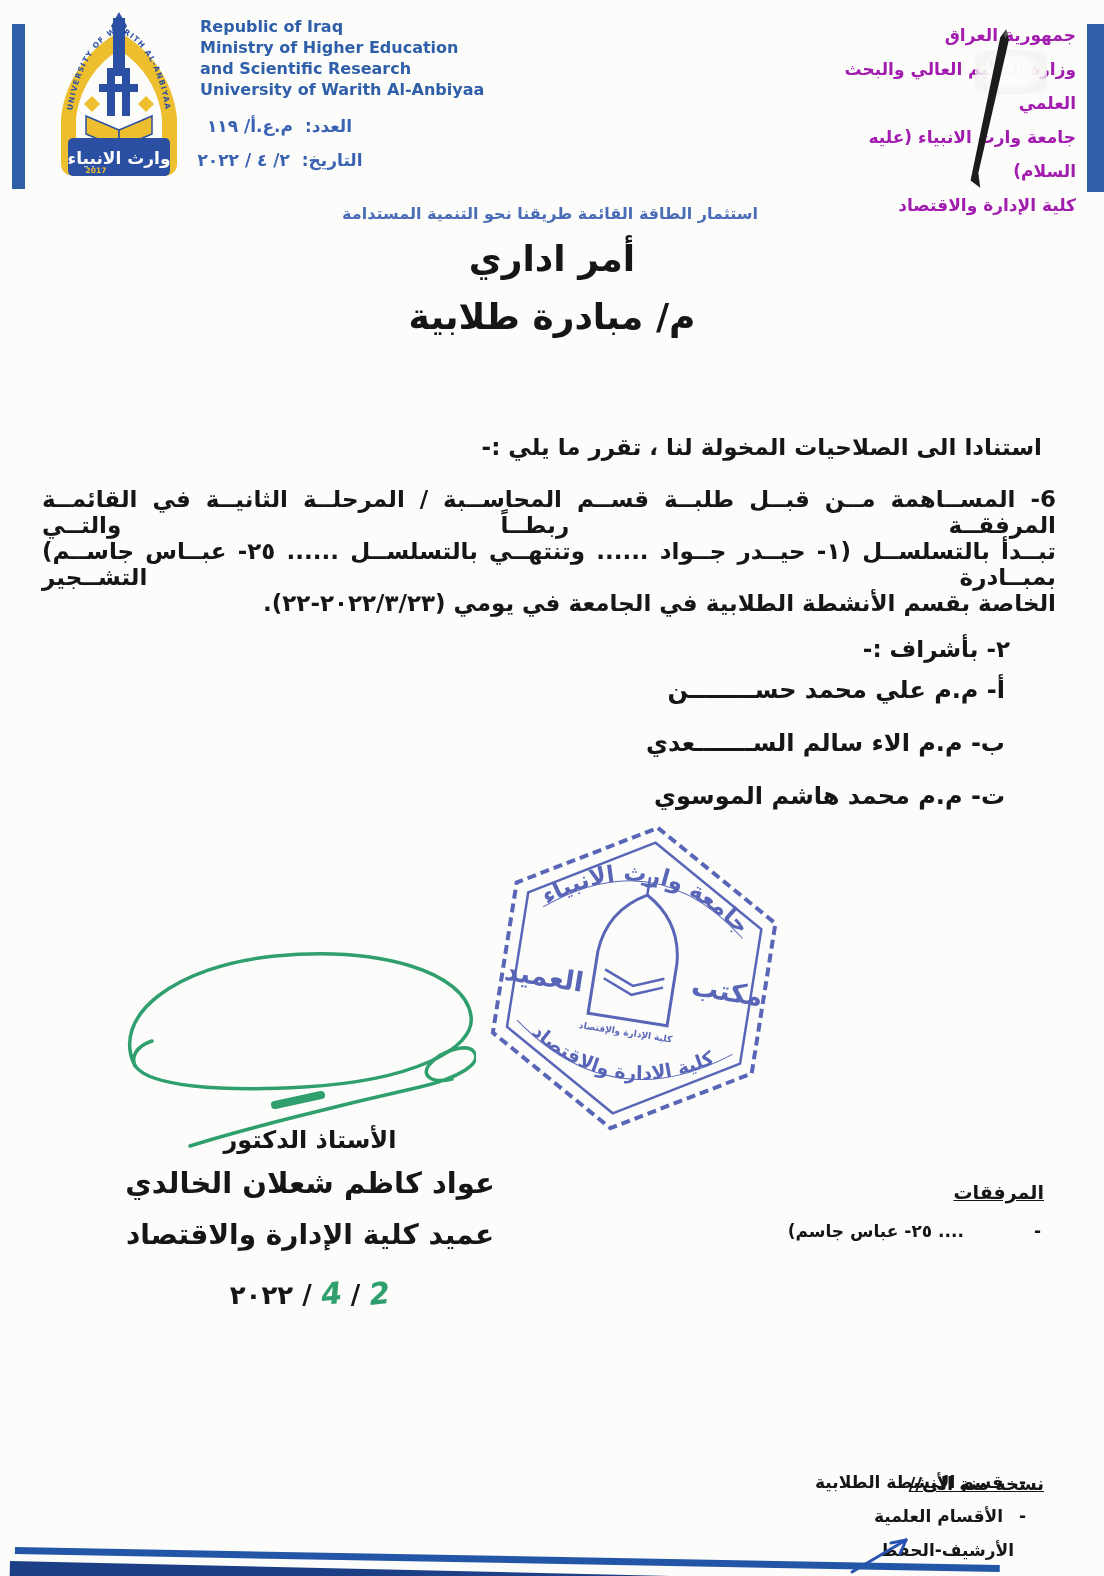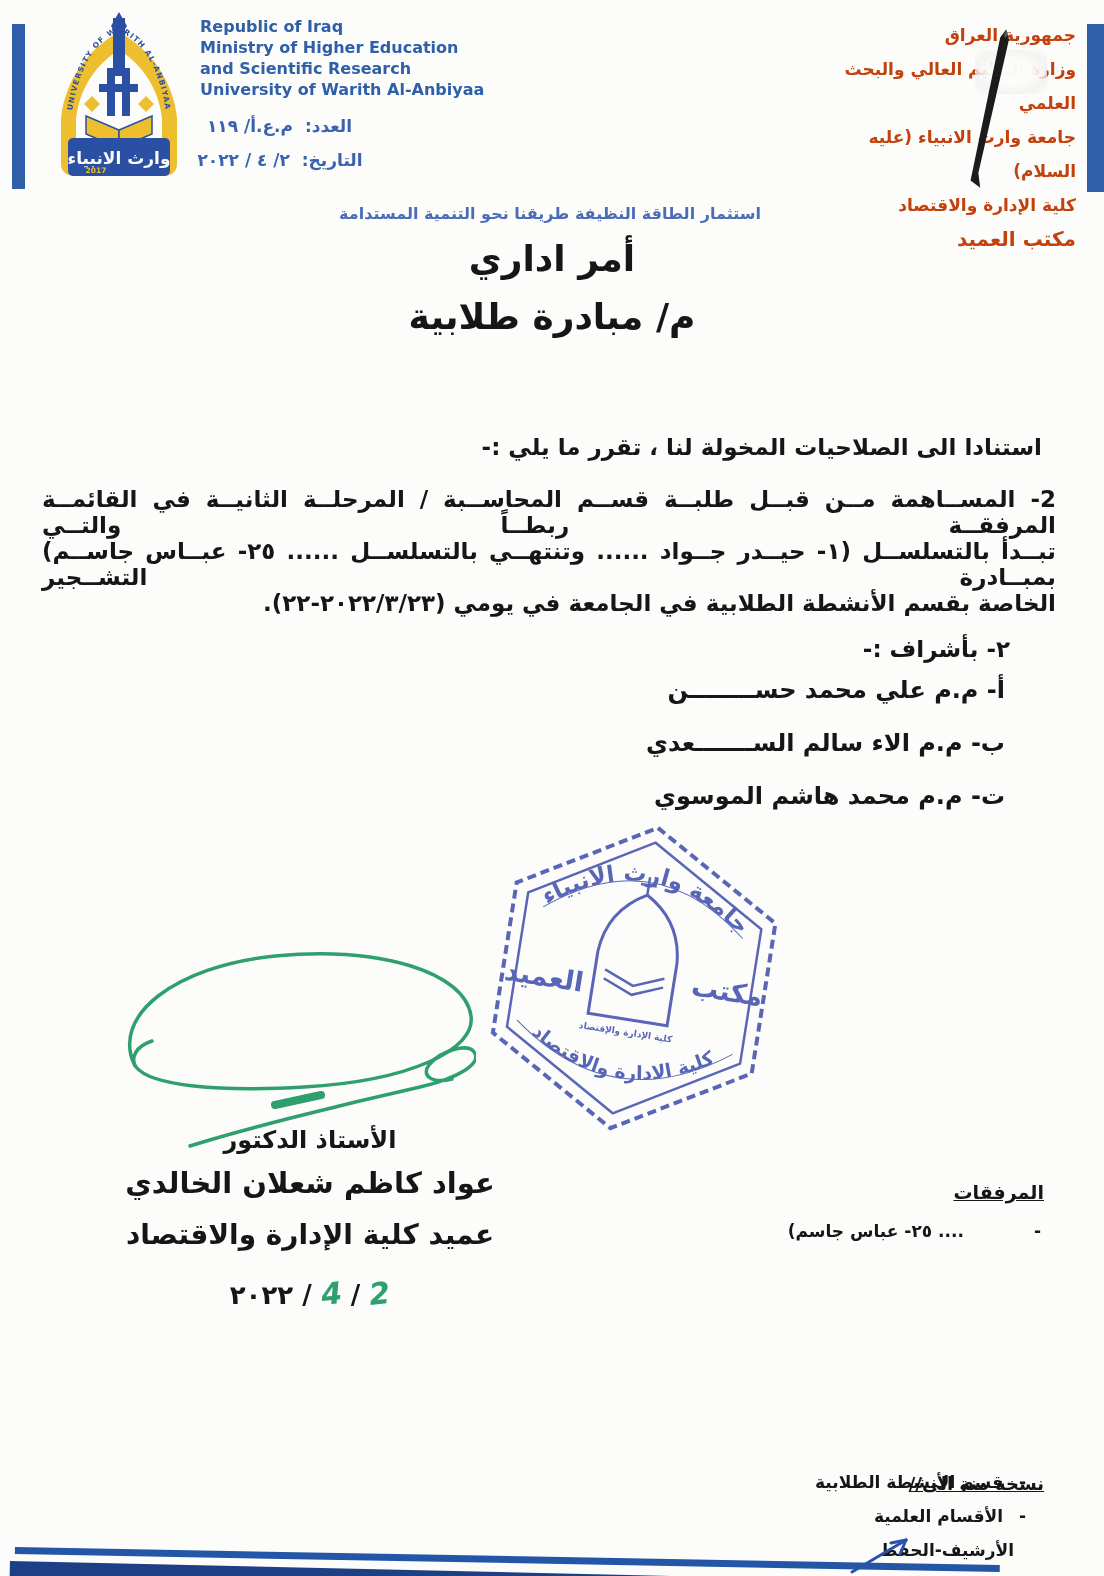--- a/index.html
+++ b/index.html
@@ -19,21 +19,21 @@
   }
   .meta-line{
     position:absolute; color:#3a62b2; font-weight:700; font-size:17px;
     direction:rtl; text-align:center;
   }
   .num-line{left:192px; top:116px; width:175px;}
   .date-line{left:185px; top:150px; width:190px;}
   .ar-header{
     position:absolute; right:28px; top:18px; width:270px;
     direction:rtl; text-align:right;
-    color:#c2410c; font-weight:700; font-size:17px; line-height:34px;
+    color:#a21caf; font-weight:700; font-size:17px; line-height:34px;
   }
   .ar-header .big{font-size:20px; font-weight:800;}
   .whiteout{
     position:absolute; left:975px; top:50px; width:72px; height:44px;
     background:radial-gradient(ellipse at center, rgba(252,252,250,.98) 40%, rgba(240,240,238,.75) 70%, rgba(252,252,250,0) 100%);
   }
   .pen{position:absolute; left:1000px; top:30px; width:16px; height:164px; transform:rotate(12.5deg); transform-origin:top center;}
   
   .slogan{
     position:absolute; left:250px; width:600px; top:204px;
@@ -140,36 +140,35 @@
   <div class="meta-line date-line">
     <span>التاريخ:</span>&nbsp;
     <span>٢/ ٤ / ٢٠٢٢</span>
   </div>
 
   <div class="ar-header">
     <div>جمهورية العراق</div>
     <div>وزارة التعليم العالي والبحث العلمي</div>
     <div>جامعة وارث الانبياء (عليه السلام)</div>
     <div>كلية الإدارة والاقتصاد</div>
-    <div class="big">مكتب العميد</div>
   </div>
   <div class="whiteout"></div>
 
   <svg class="pen" viewBox="0 0 16 164">
     <polygon points="6,0 11,9 10,146 15,160 4,155 2,9" fill="#1c1c1c"></polygon>
     <polygon points="6,0 9,5 7,9 5,5" fill="#555"></polygon>
   </svg>
 
-  <div class="slogan">استثمار الطاقة النظيفة طريقنا نحو التنمية المستدامة</div>
+  <div class="slogan">استثمار الطاقة القائمة طريقنا نحو التنمية المستدامة</div>
 
   <div class="doc-title">أمر اداري</div>
   <div class="doc-subject">م/ مبادرة طلابية</div>
 
   <div class="intro">استنادا الى الصلاحيات المخولة لنا ، تقرر ما يلي :-</div>
-  <div class="b-line l1 just">2-   المســاهمة مــن قبــل طلبــة قســم المحاســبة / المرحلــة الثانيــة في القائمــة المرفقــة ربطــاً والتــي</div>
+  <div class="b-line l1 just">6-   المســاهمة مــن قبــل طلبــة قســم المحاســبة / المرحلــة الثانيــة في القائمــة المرفقــة ربطــاً والتــي</div>
   <div class="b-line l2 just">تبــدأ بالتسلســل (١- حيــدر جــواد ...... وتنتهــي بالتسلســل ...... ٢٥- عبــاس جاســم) بمبــادرة التشــجير</div>
   <div class="b-line l3">الخاصة بقسم الأنشطة الطلابية في الجامعة في يومي (‪٢٠٢٢/٣/٢٣-٢٢‬).</div>
   <div class="item2">٢- بأشراف :-</div>
   <div class="sup sup1">أ-   م.م علي محمد حســــــــن</div>
   <div class="sup sup2">ب- م.م الاء سالم الســـــــعدي</div>
   <div class="sup sup3">ت- م.م محمد هاشم الموسوي</div>
 
   <svg class="stamp" viewBox="0 0 318 330">
     <g transform="rotate(9 159 165)" stroke="#4352ae" fill="none">
       <polygon points="159,12 290,88 290,240 159,316 28,240 28,88" stroke-width="4" stroke-dasharray="9 5"></polygon>

